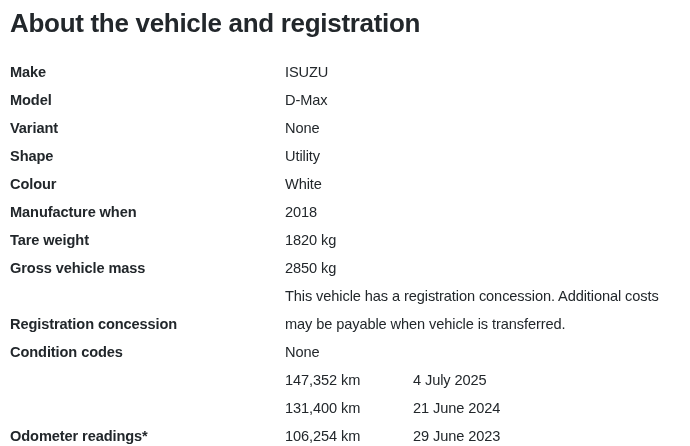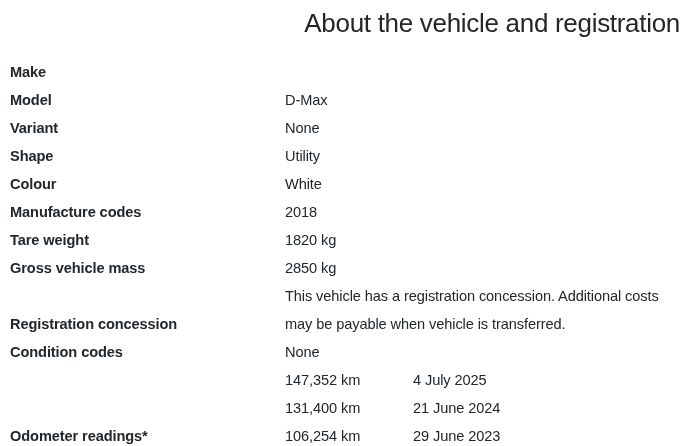--- a/index.html
+++ b/index.html
@@ -11,25 +11,24 @@
     color: #22272b;
     overflow: hidden;
   }
   .page {
     padding: 6px 10px 0 10px;
     width: 690px;
   }
   h1.page-title {
     font-size: 26px;
     line-height: 34px;
-    font-weight: 400;
+    font-weight: 700;
     letter-spacing: -0.3px;
     margin-bottom: 18px;
     color: #22272b;
-    text-align: right;
   }
   .details {
     font-size: 14.6px;
     letter-spacing: -0.1px;
   }
   .detail-row {
     display: flex;
     align-items: flex-end;
   }
   .detail-label {
@@ -62,20 +61,21 @@
 <body>
 
 <div class="page">
 
   <h1 class="page-title">About the vehicle and registration</h1>
 
   <div class="details">
 
     <div class="detail-row">
       <div class="detail-label">Make</div>
+      <div class="detail-value">ISUZU</div>
     </div>
 
     <div class="detail-row">
       <div class="detail-label">Model</div>
       <div class="detail-value">D-Max</div>
     </div>
 
     <div class="detail-row">
       <div class="detail-label">Variant</div>
       <div class="detail-value">None</div>
@@ -85,21 +85,21 @@
       <div class="detail-label">Shape</div>
       <div class="detail-value">Utility</div>
     </div>
 
     <div class="detail-row">
       <div class="detail-label">Colour</div>
       <div class="detail-value">White</div>
     </div>
 
     <div class="detail-row">
-      <div class="detail-label">Manufacture codes</div>
+      <div class="detail-label">Manufacture when</div>
       <div class="detail-value">2018</div>
     </div>
 
     <div class="detail-row">
       <div class="detail-label">Tare weight</div>
       <div class="detail-value">1820 kg</div>
     </div>
 
     <div class="detail-row">
       <div class="detail-label">Gross vehicle mass</div>

